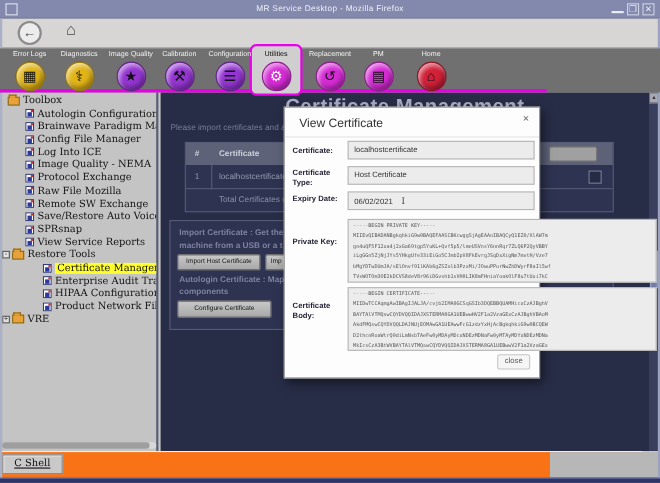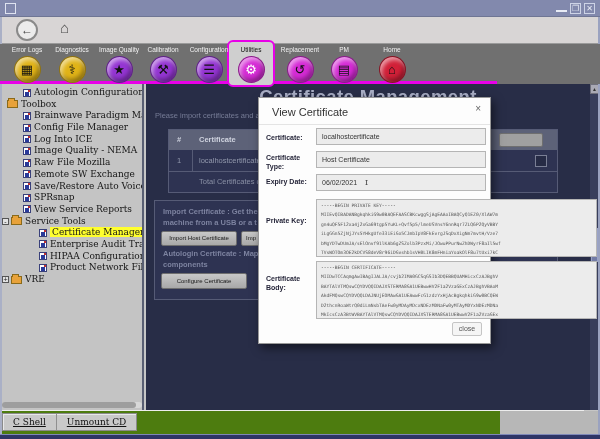--- a/index.html
+++ b/index.html
@@ -84,33 +84,34 @@
   .dlg-title { position:absolute; left:13px; top:8px; font-size:11px; color:#333; }
   .dlg-x { position:absolute; right:9px; top:5px; font-size:10px; color:#666; }
   .dlg-sep { position:absolute; left:0; top:26px; width:100%; height:1px; background:#e4e4e4; }
   .dlg-lbl { position:absolute; left:7px; width:50px; font-size:7px; font-weight:bold; color:#26263a; line-height:9px; }
   .dlg-in { position:absolute; left:57px; width:170px; height:17px; background:#ececec; border:1px solid #b5b5b5; font-size:7px; color:#333; line-height:15px; padding-left:5px; white-space:nowrap; }
   .caret { font-family:"DejaVu Serif",serif; font-size:8px; color:#444; margin-left:8px; }
   .dlg-ta { position:absolute; left:57px; width:281px; background:#ececec; border:1px solid #b5b5b5; font-family:"DejaVu Sans Mono",monospace; font-size:4.6px; line-height:9.4px; color:#555; padding:1px 4px; white-space:pre-line; overflow:hidden; }
   .dlg-close { position:absolute; right:8px; top:224px; width:30px; height:14px; background:#f5f5f5; border:1px solid #c5c5c5; border-radius:2px; font-size:7px; color:#555; text-align:center; line-height:12px; }
 
   
-  .statusbar { position:absolute; left:0; top:410px; width:584px; height:24px; background:#4d7c0f; border-top:1px solid #ededed; }
+  .statusbar { position:absolute; left:0; top:410px; width:584px; height:24px; background:#f97316; border-top:1px solid #ededed; }
   .statusbar .darkseg { position:absolute; left:500px; top:0; width:98px; height:24px; background:#b7b7b7; }
   .sbgroup { position:absolute; left:2px; top:2px; height:18px; display:flex; border:1px solid #8a8a8a; box-shadow:inset 1px 1px 0 #e8e8e8; background:#c9c9c9; }
   .sbtn { font-family:"DejaVu Serif",serif; font-size:9px; color:#111; text-decoration:underline; padding:0 10px; line-height:16px; }
   .sbtn:first-child { border-right:1px solid #8f8f8f; }
 </style>
 </head>
 <body>
 
 <div id="stage">
 
   <div class="titlebar">
     <div class="wicon"></div>
+    <div class="wtitle">MR Service Desktop - Mozilla Firefox</div>
     <div class="wctl wmin"></div>
     <div class="wctl box wmax">❐</div>
     <div class="wctl box wcls">✕</div>
   </div>
 
   <div class="btoolbar">
     <div class="backbtn">←</div>
     <div class="homebtn">⌂</div>
   </div>
 
@@ -149,32 +150,33 @@
         <div class="tlabel">PM</div>
         <div class="tcirc tc-magenta">▤</div>
       </div>
     <div class="tab" style="left:369px">
         <div class="tlabel">Home</div>
         <div class="tcirc tc-red">⌂</div>
       </div>
   </div>
 
   <div class="sidebar">
+    <div class="trow ind-root"><span class="fold"></span><span class="lbl">Toolbox</span></div>
     <div class="trow ind-child"><span class="dico"></span><span class="lbl">Autologin Configuration</span></div>
-    <div class="trow ind-root"><span class="fold"></span><span class="lbl">Toolbox</span></div>
     <div class="trow ind-child"><span class="dico"></span><span class="lbl">Brainwave Paradigm Manager</span></div>
     <div class="trow ind-child"><span class="dico"></span><span class="lbl">Config File Manager</span></div>
     <div class="trow ind-child"><span class="dico"></span><span class="lbl">Log Into ICE</span></div>
     <div class="trow ind-child"><span class="dico"></span><span class="lbl">Image Quality - NEMA</span></div>
+    <div class="trow ind-child"><span class="dico"></span><span class="lbl">Protocol Exchange</span></div>
     <div class="trow ind-child"><span class="dico"></span><span class="lbl">Raw File Mozilla</span></div>
     <div class="trow ind-child"><span class="dico"></span><span class="lbl">Remote SW Exchange</span></div>
     <div class="trow ind-child"><span class="dico"></span><span class="lbl">Save/Restore Auto Voice Files</span></div>
     <div class="trow ind-child"><span class="dico"></span><span class="lbl">SPRsnap</span></div>
     <div class="trow ind-child"><span class="dico"></span><span class="lbl">View Service Reports</span></div>
-    <div class="trow ind-sec"><span class="exp">-</span><span class="fold"></span><span class="lbl">Service Tools</span></div>
+    <div class="trow ind-sec"><span class="exp">-</span><span class="fold"></span><span class="lbl">Restore Tools</span></div>
     <div class="trow ind-sub"><span class="dico"></span><span class="lbl hl">Certificate Management</span></div>
     <div class="trow ind-sub"><span class="dico"></span><span class="lbl">Enterprise Audit Trail</span></div>
     <div class="trow ind-sub"><span class="dico"></span><span class="lbl">HIPAA Configuration</span></div>
     <div class="trow ind-sub"><span class="dico"></span><span class="lbl">Product Network Filter</span></div>
     <div class="trow ind-sec"><span class="exp">+</span><span class="fold"></span><span class="lbl">VRE</span></div>
   </div>
   <div class="side-hscroll">
       <div class="thumb"></div>
     </div>
 
@@ -243,20 +245,19 @@
 D2thcnRoaWtrQ0diLmNsbTAeFw0yMDAyMDcxNDEzMDNaFw0yMTAyMDYxNDEzMDNa
 MkIcsCzA3BtWVBAYTAlVTMQswCQYDVQQIDAJXSTERMA8GA1UEBwwV2F1a2VzaGEx</div>
 
     <div class="dlg-close">close</div>
   </div>
 
   <div class="statusbar">
     <div class="darkseg"></div>
     <div class="sbgroup">
       <div class="sbtn">C Shell</div>
-      <div class="sbtn">Unmount CD</div>
     </div>
   </div>
 
   <div class="bottomstrip"></div>
   <div class="frame-left"></div>
   <div class="frame-right"></div>
 </div>
 
 </body></html>

